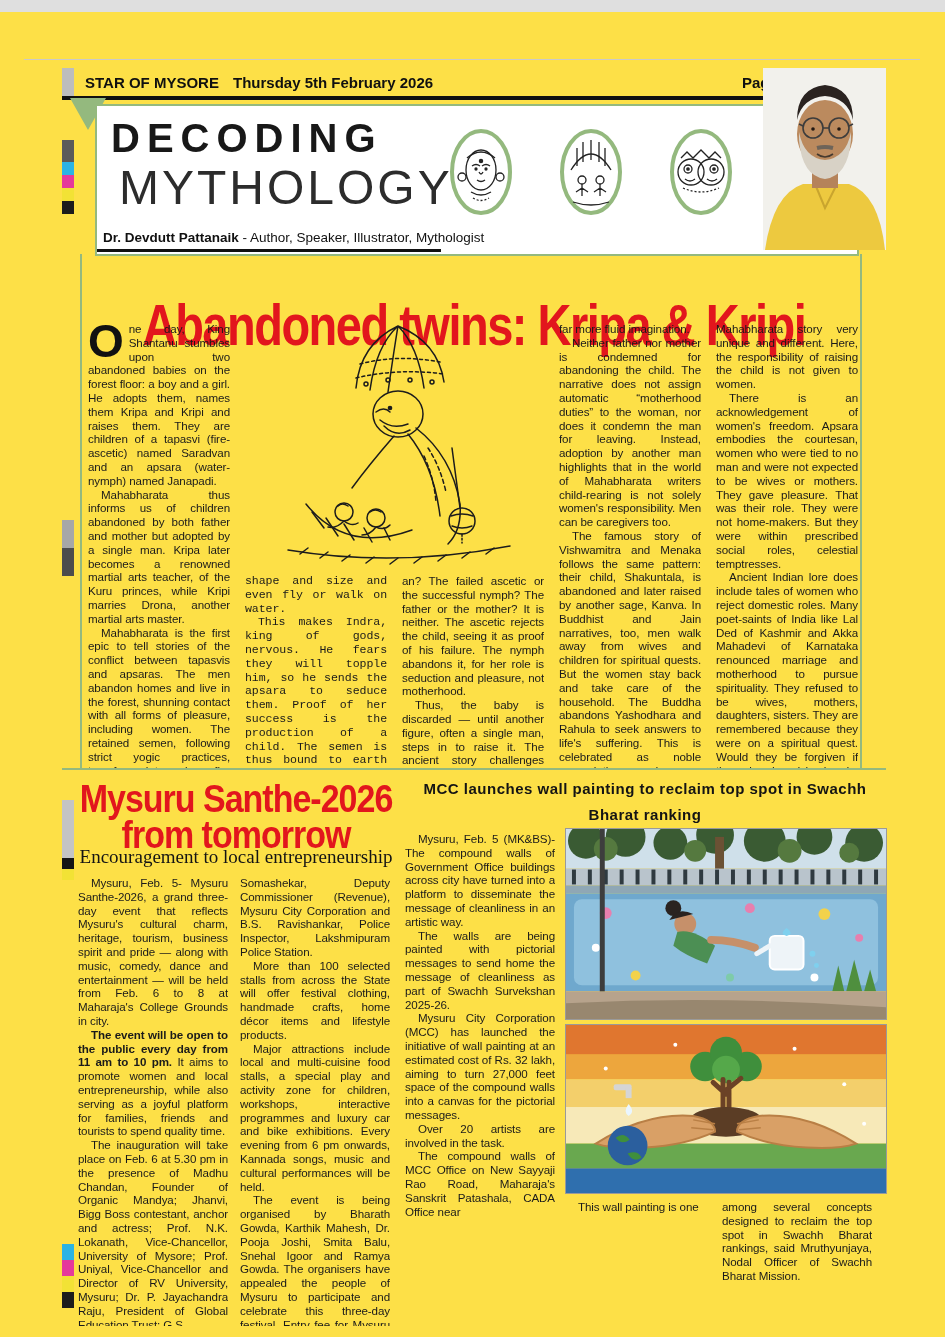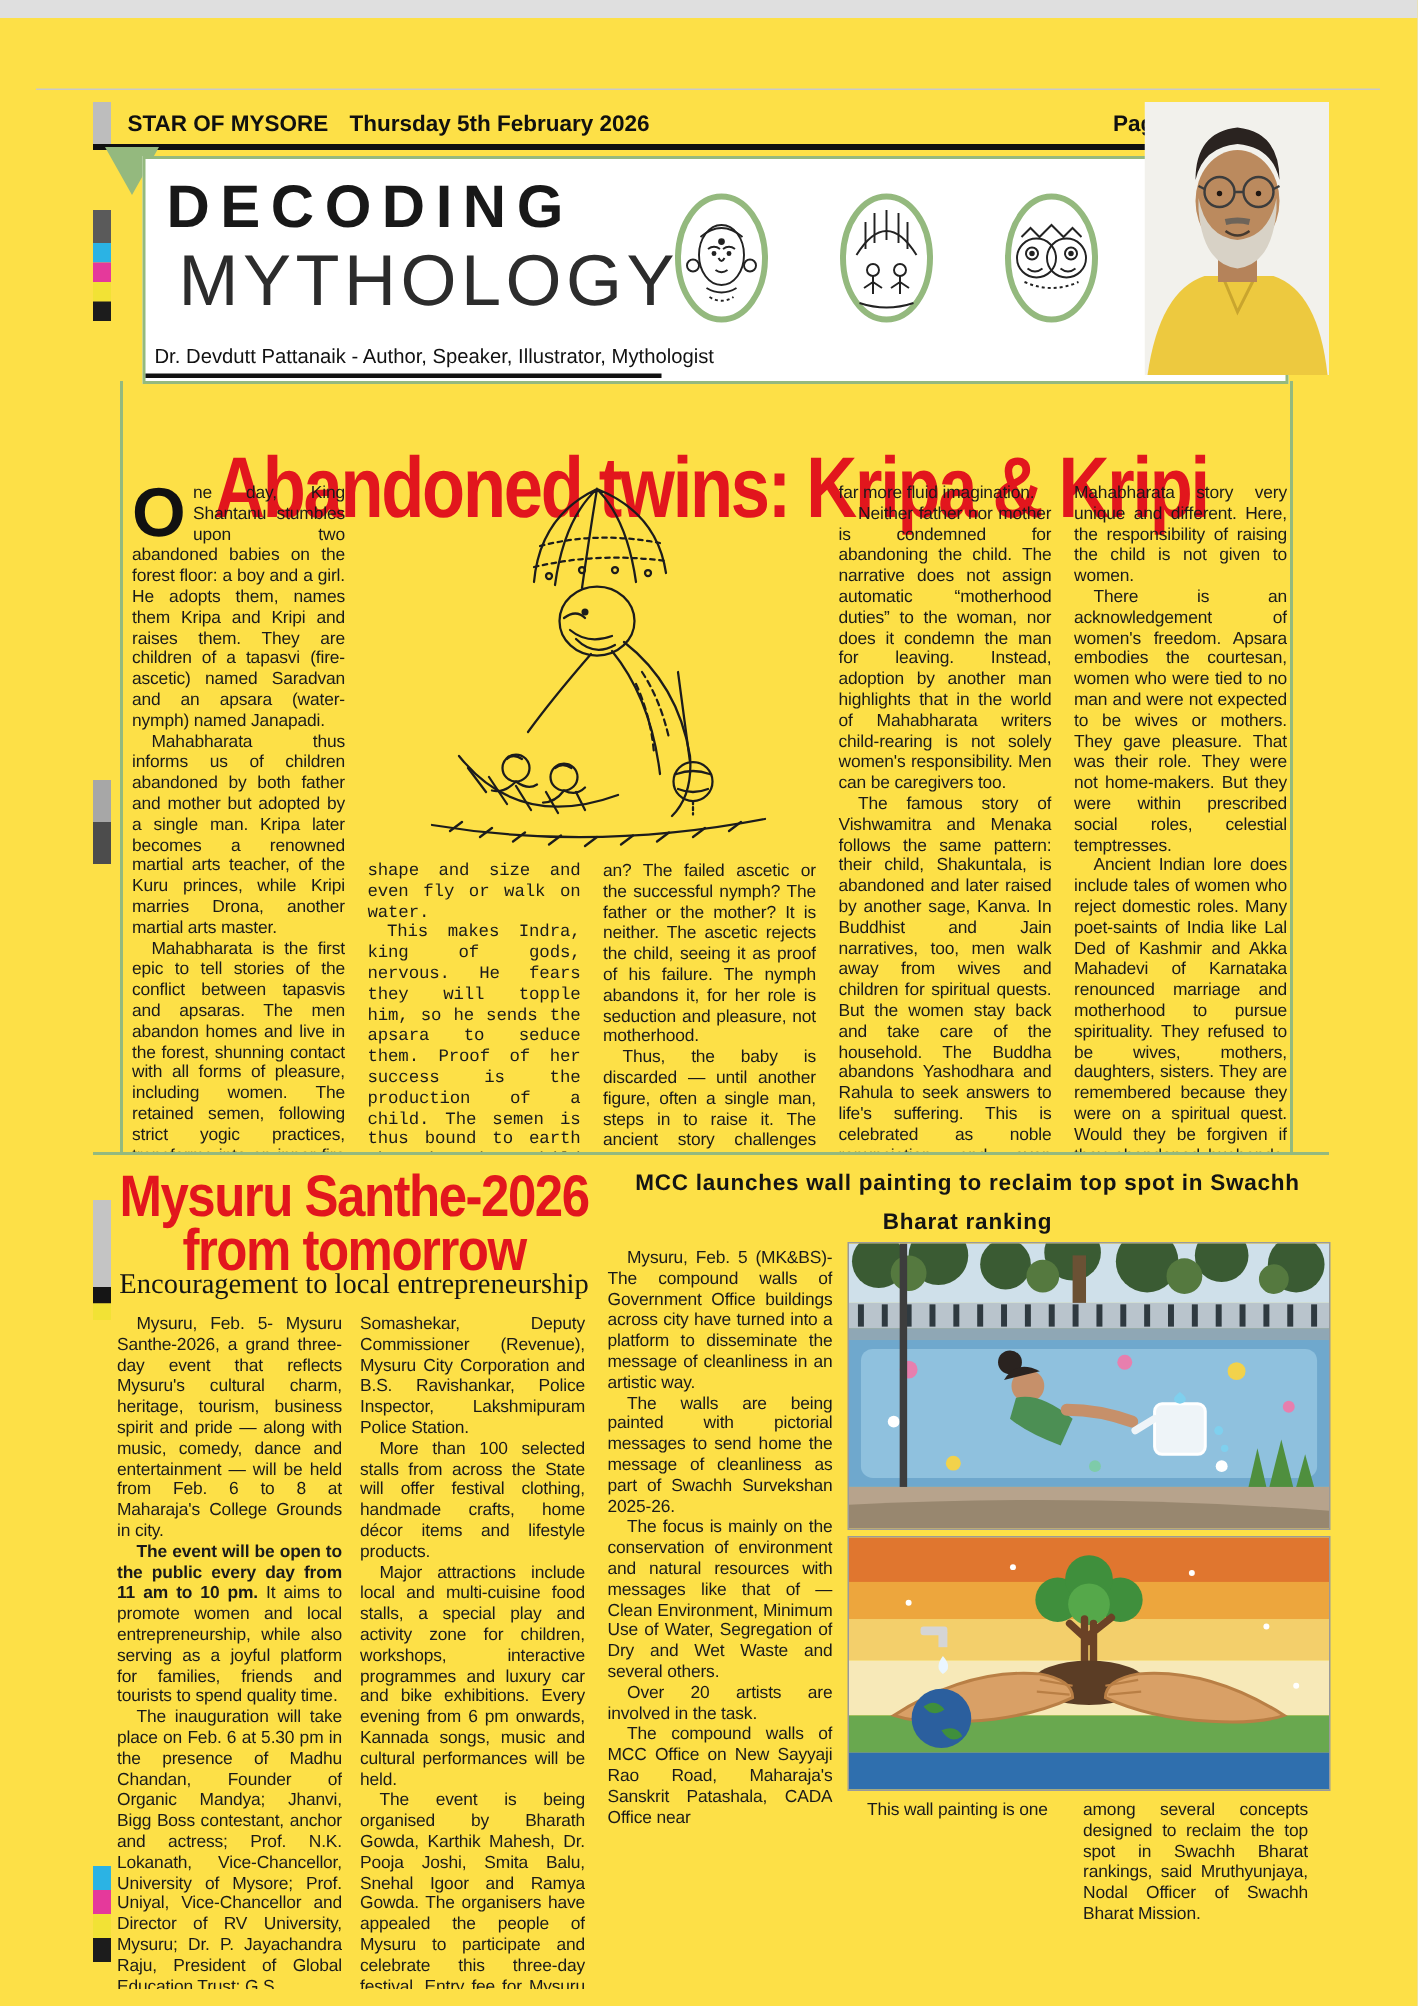--- a/index.html
+++ b/index.html
@@ -13,21 +13,21 @@
   
   .hdr-text{position:absolute;top:62px;font-size:15px;font-weight:bold;color:#101010;letter-spacing:0;}
   .hdr-rule{position:absolute;left:62px;top:84px;width:824px;height:4px;background:#101010;}
   .edge-line{position:absolute;left:24px;top:47px;width:896px;height:1px;background:#c9c9c9;}
 
   
   .masthead{position:absolute;left:95px;top:92px;width:760px;height:148px;border:2px solid #94b97e;background:#fff;}
   .decoding{position:absolute;left:14px;top:10px;font-size:40px;font-weight:bold;letter-spacing:7px;color:#181818;}
   .mythology{position:absolute;left:22px;top:54px;font-size:48px;font-weight:400;letter-spacing:3px;color:#2c2c2c;}
   .byline{position:absolute;left:6px;top:124px;font-size:13.5px;color:#111;white-space:nowrap;}
-  .byline b{font-weight:normal;}
+  .byline b{font-weight:bold;}
   .byline-rule{position:absolute;left:0px;top:143px;width:344px;height:3px;background:#111;}
   .oval{position:absolute;top:22px;width:64px;height:88px;}
   .portrait{position:absolute;left:763px;top:56px;width:123px;height:182px;z-index:5;}
 
   
   .feature-headline{position:absolute;left:88px;top:248px;width:772px;text-align:center;
         color:#e2161d;font-weight:bold;font-size:47px;letter-spacing:-1.5px;white-space:nowrap;
         transform:scaleY(1.22);transform-origin:top center;}
   .col{position:absolute;width:142px;font-size:11.6px;line-height:13.8px;text-align:justify;
         color:#1a1a1a;letter-spacing:-0.1px;overflow:hidden;}
@@ -230,21 +230,21 @@
     <p>More than 100 selected stalls from across the State will offer festival clothing, handmade crafts, home décor items and lifestyle products.</p>
     <p>Major attractions include local and multi-cuisine food stalls, a special play and activity zone for children, workshops, interactive programmes and luxury car and bike exhibitions. Every evening from 6 pm onwards, Kannada songs, music and cultural performances will be held.</p>
     <p>The event is being organised by Bharath Gowda, Karthik Mahesh, Dr. Pooja Joshi, Smita Balu, Snehal Igoor and Ramya Gowda. The organisers have appealed the people of Mysuru to participate and celebrate this three-day festival. Entry fee for Mysuru Santhe-2026 is Rs. 60.</p>
   </div>
 
   <div class="mcc-h">MCC launches wall painting to reclaim top spot in Swachh Bharat ranking</div>
 
   <div class="col" style="left:405px;top:820px;width:150px;height:496px;">
     <p>Mysuru, Feb. 5 (MK&amp;BS)- The compound walls of Government Office buildings across city have turned into a platform to disseminate the message of cleanliness in an artistic way.</p>
     <p>The walls are being painted with pictorial messages to send home the message of cleanliness as part of Swachh Survekshan 2025-26.</p>
-    <p>The focus is mainly on the conservation of environment and natural resources with messages like that of — Clean Environment, Minimum Use of Water, Segregation of Dry and Wet Waste and several others.</p>
+    <p>Mysuru City Corporation (MCC) has launched the initiative of wall painting at an estimated cost of Rs. 32 lakh, aiming to turn 27,000 feet space of the compound walls into a canvas for the pictorial messages.</p>
     <p>Over 20 artists are involved in the task.</p>
     <p>The compound walls of MCC Office on New Sayyaji Rao Road, Maharaja's Sanskrit Patashala, CADA Office near</p>
   </div>
 
   <svg class="photo" style="top:816px;height:192px;" viewBox="0 0 322 192" preserveAspectRatio="none">
     <rect width="322" height="40" fill="#cfe0ea"></rect>
     <g fill="#3a5b33">
       <circle cx="20" cy="12" r="18"></circle>
         <circle cx="60" cy="8" r="20"></circle>
         <circle cx="105" cy="14" r="17"></circle>

